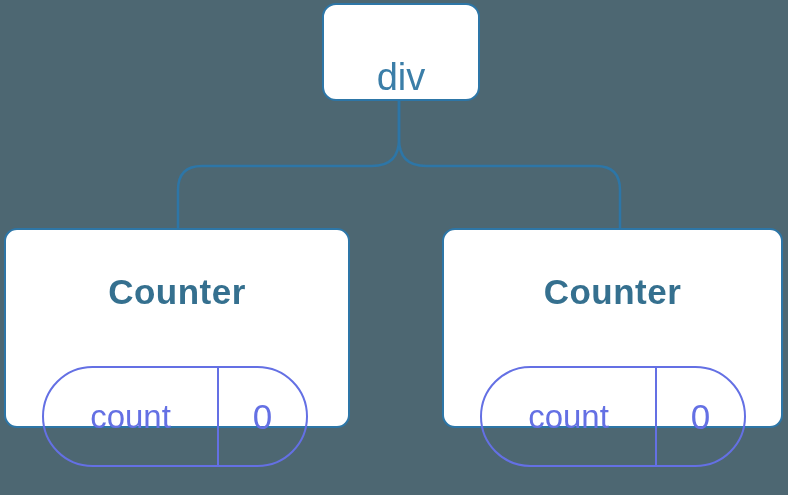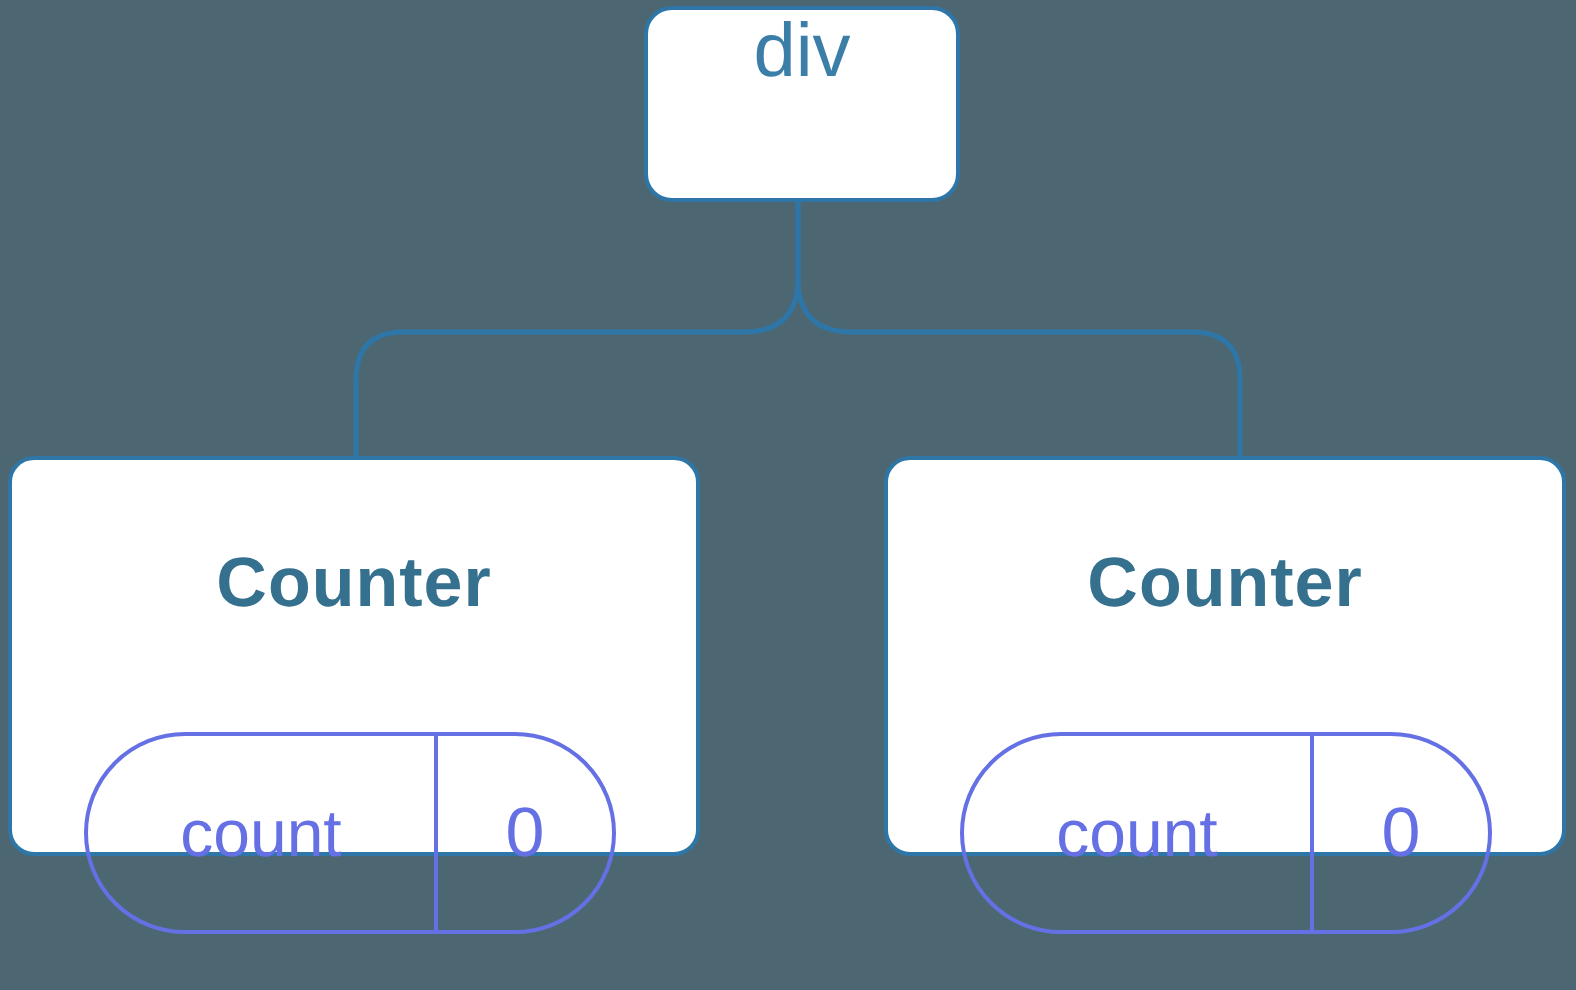--- a/index.html
+++ b/index.html
@@ -23,21 +23,21 @@
   }
   .root-node {
     position: absolute;
     left: 322px; top: 3px;
     width: 158px; height: 98px;
     box-sizing: border-box;
     background: var(--node-fill, #FFFFFF);
     border: 2.5px solid var(--node-border, #2D76A7);
     border-radius: 14px;
     display: flex;
-    align-items: flex-start;
+    align-items: flex-end;
     justify-content: center;
     font-size: 38px;
     color: var(--root-label, #3B7EA8);
   }
   .card {
     position: absolute;
     top: 228px;
     height: 200px;
     box-sizing: border-box;
     background: var(--node-fill, #FFFFFF);

